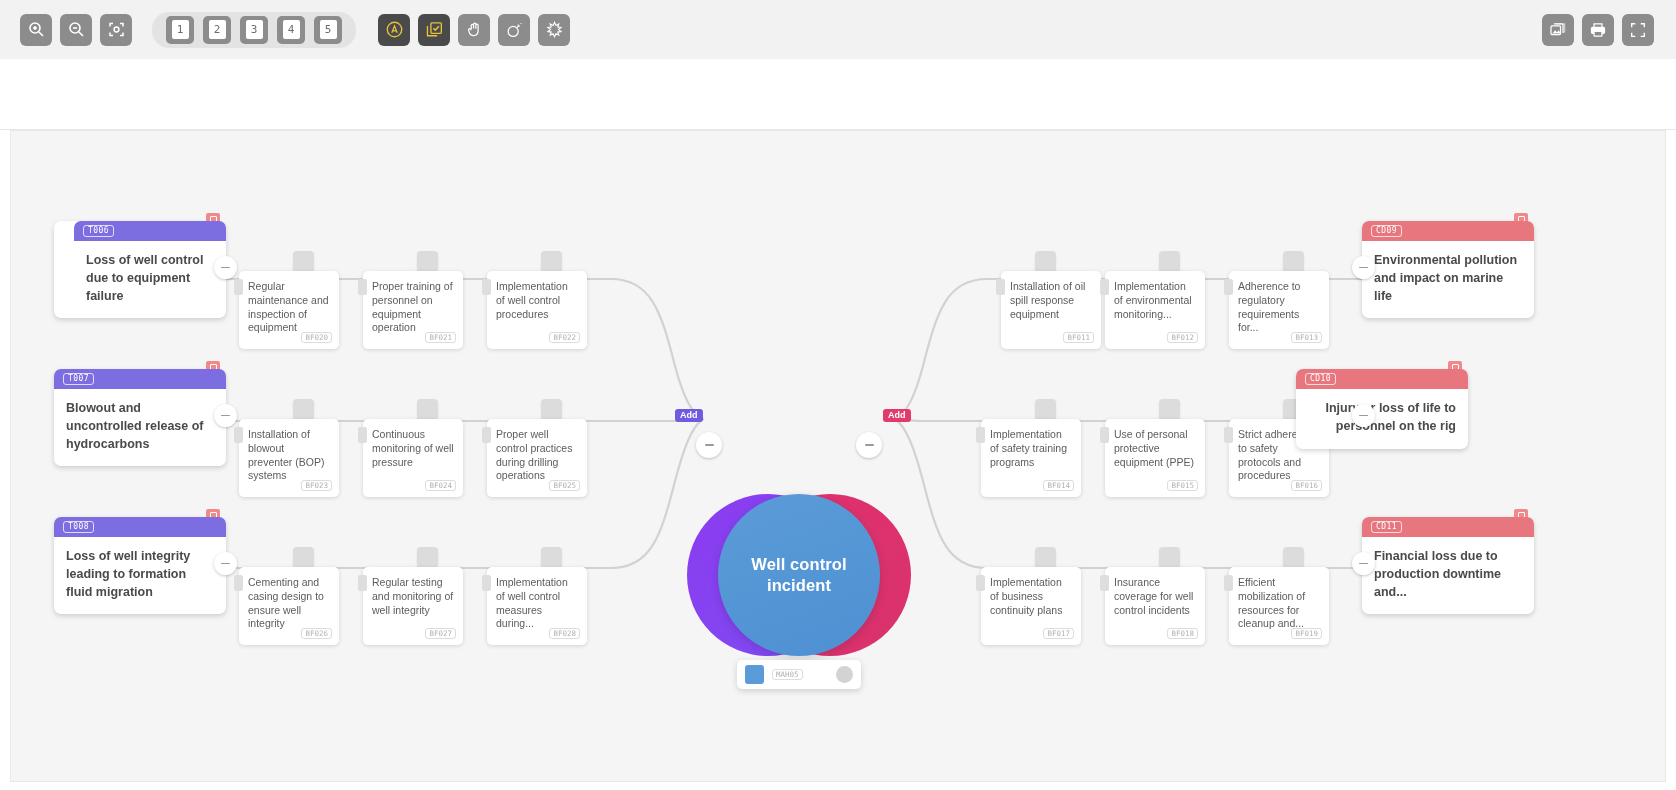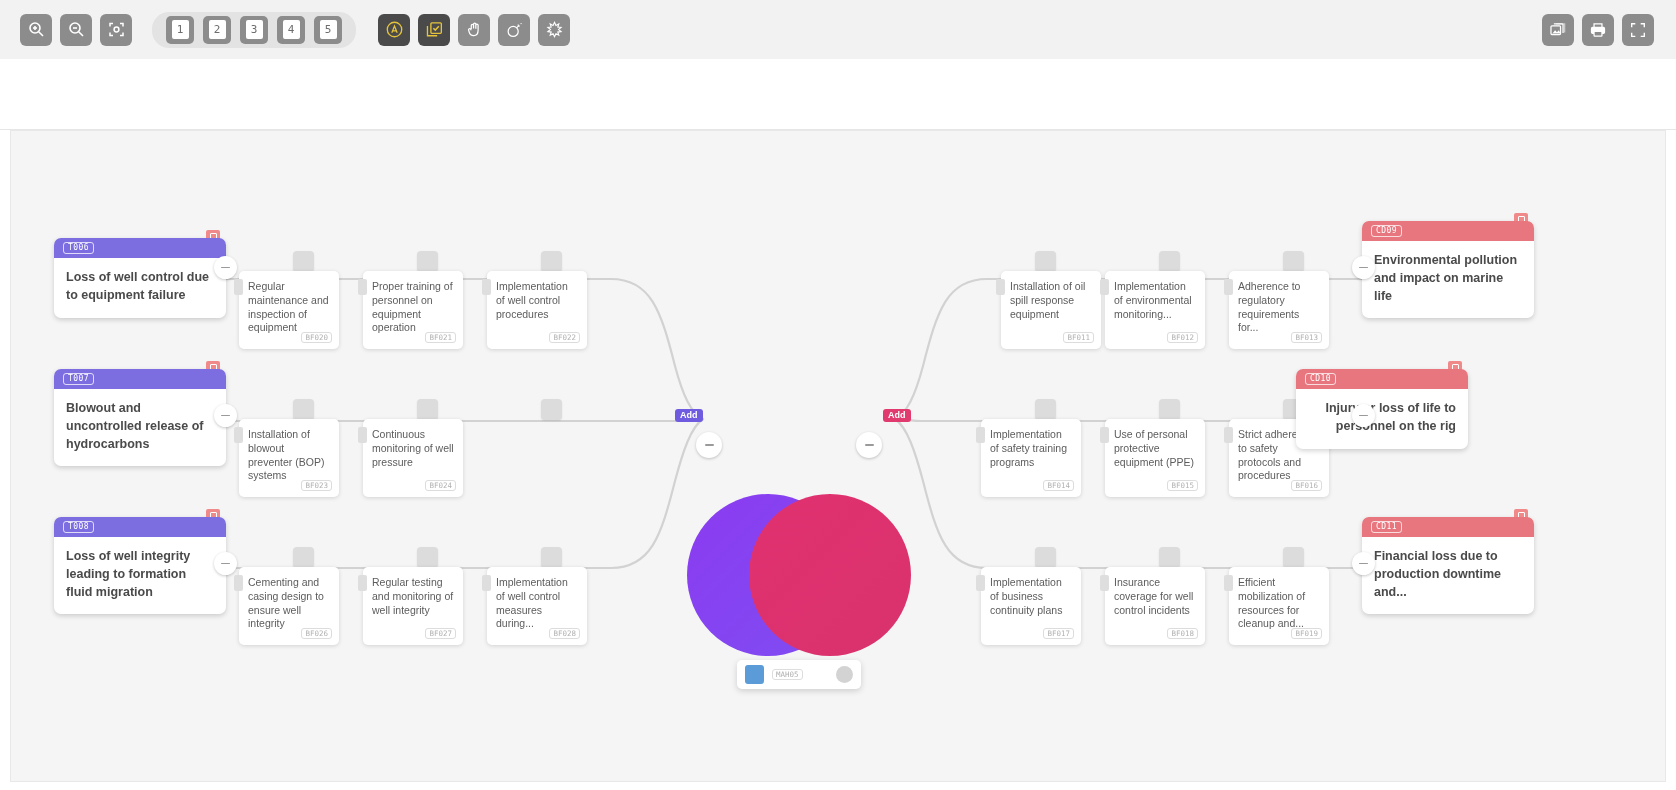--- a/index.html
+++ b/index.html
@@ -298,21 +298,21 @@
       <path d="M884 288 C896 282 904 265 912 235 C926 180 936 148 976 148 L1356 148"></path>
 
       <path d="M884 288 C892 288 900 290 914 290 L1356 290"></path>
 
       <path d="M884 288 C896 296 904 320 912 350 C926 405 936 437 976 437 L1356 437"></path>
     </g>
 
     <path d="M1282 281 L1344 281" stroke="#2b7fd4" stroke-width="3" fill="none"></path>
   </svg>
 
-  <div class="tc-card" style="left:43px; top:107px;">
+  <div class="tc-card" style="left:43px; top:90px;padding-left:20px;">
     <div class="tc-flag"></div>
     <div class="tc-head threat">
       <span class="tc-code">T006</span>
     </div>
     <div class="tc-body">Loss of well control due to equipment failure</div>
   </div>
   <div class="minus" style="left:203px; top:125px;"></div>
 
   <div class="tc-card" style="left:43px; top:238px;">
     <div class="tc-flag"></div>
@@ -361,20 +361,25 @@
   </div>
 
   <div class="b-knob" style="left:406px; top:268px;"></div>
   <div class="b-card" style="left:352px; top:288px;">
     <div class="b-tab"></div>
     <div class="b-text">Continuous monitoring of well pressure</div>
     <div class="b-code">BF024</div>
   </div>
 
   <div class="b-knob" style="left:530px; top:268px;"></div>
+  <div class="b-card" style="left:476px; top:288px;">
+    <div class="b-tab"></div>
+    <div class="b-text">Proper well control practices during drilling operations</div>
+    <div class="b-code">BF025</div>
+  </div>
 
   <div class="b-knob" style="left:282px; top:416px;"></div>
   <div class="b-card" style="left:228px; top:436px;">
     <div class="b-tab"></div>
     <div class="b-text">Cementing and casing design to ensure well integrity</div>
     <div class="b-code">BF026</div>
   </div>
 
   <div class="b-knob" style="left:406px; top:416px;"></div>
   <div class="b-card" style="left:352px; top:436px;">
@@ -386,20 +391,23 @@
   <div class="b-knob" style="left:530px; top:416px;"></div>
   <div class="b-card" style="left:476px; top:436px;">
     <div class="b-tab"></div>
     <div class="b-text">Implementation of well control measures during...</div>
     <div class="b-code">BF028</div>
   </div>
 
   <div class="hazwrap">
     <div class="haz-l"></div>
     <div class="haz-r"></div>
+    <div class="haz-c">
+      <div class="haz-label">Well control incident</div>
+    </div>
   </div>
   <div class="addtag" style="left:664px; top:278px;">Add</div>
   <div class="addtag right" style="left:872px; top:278px;">Add</div>
   <div class="minus big" style="left:685px; top:301px;"></div>
   <div class="minus big" style="left:845px; top:301px;"></div>
 
   <div class="mahopanel">
     <div class="maho-sq"></div>
     <span class="maho-code">MAH05</span>
     <div class="maho-dot"></div>

